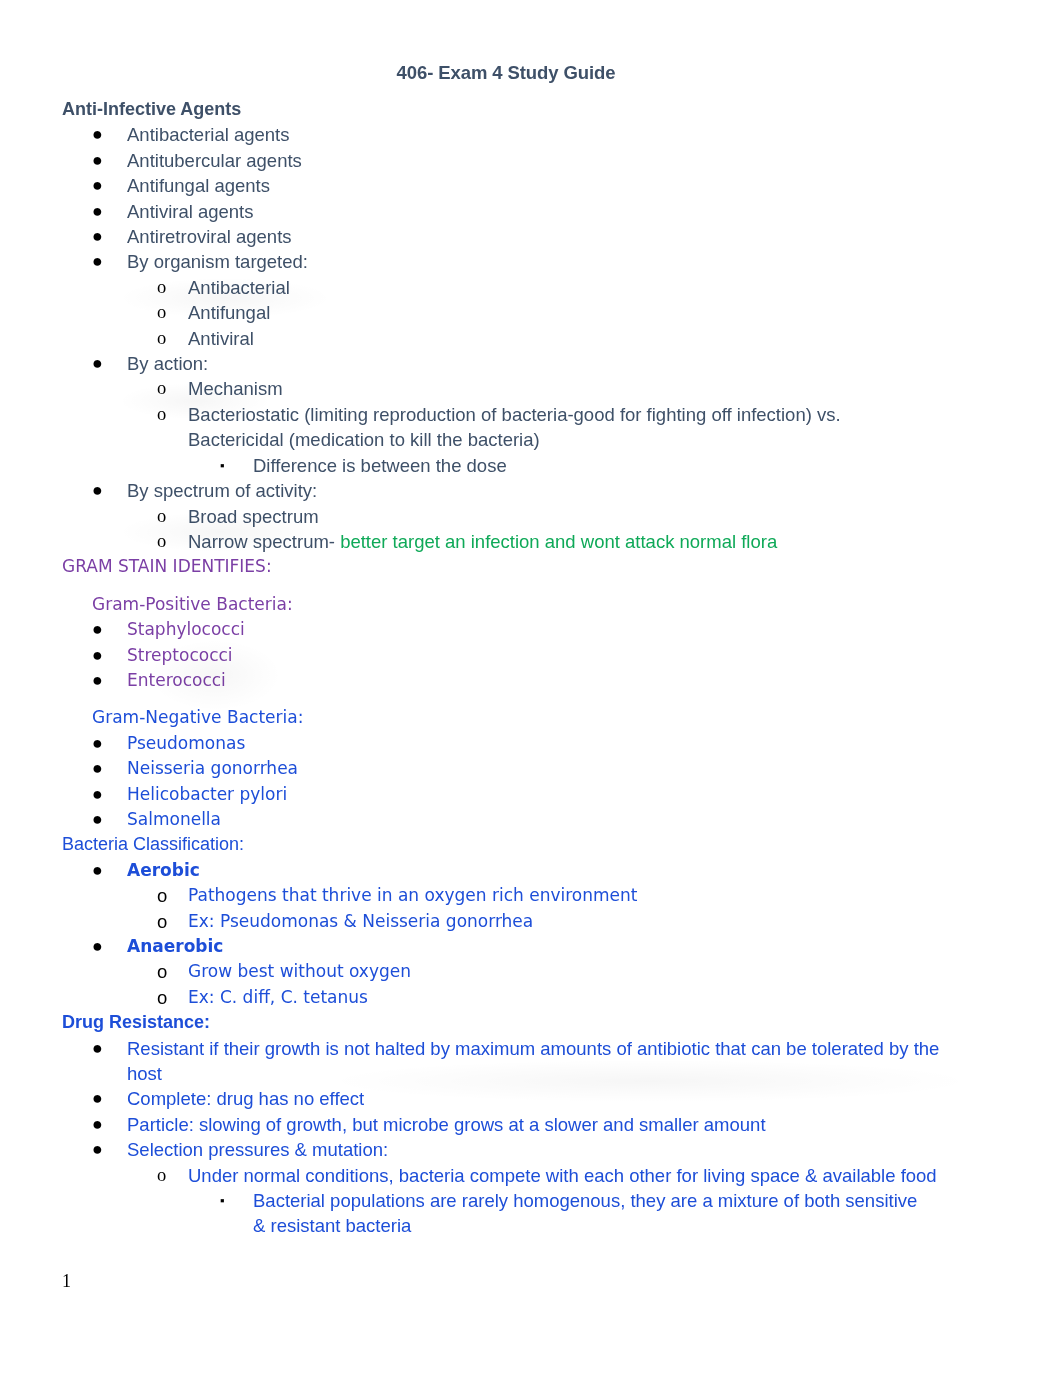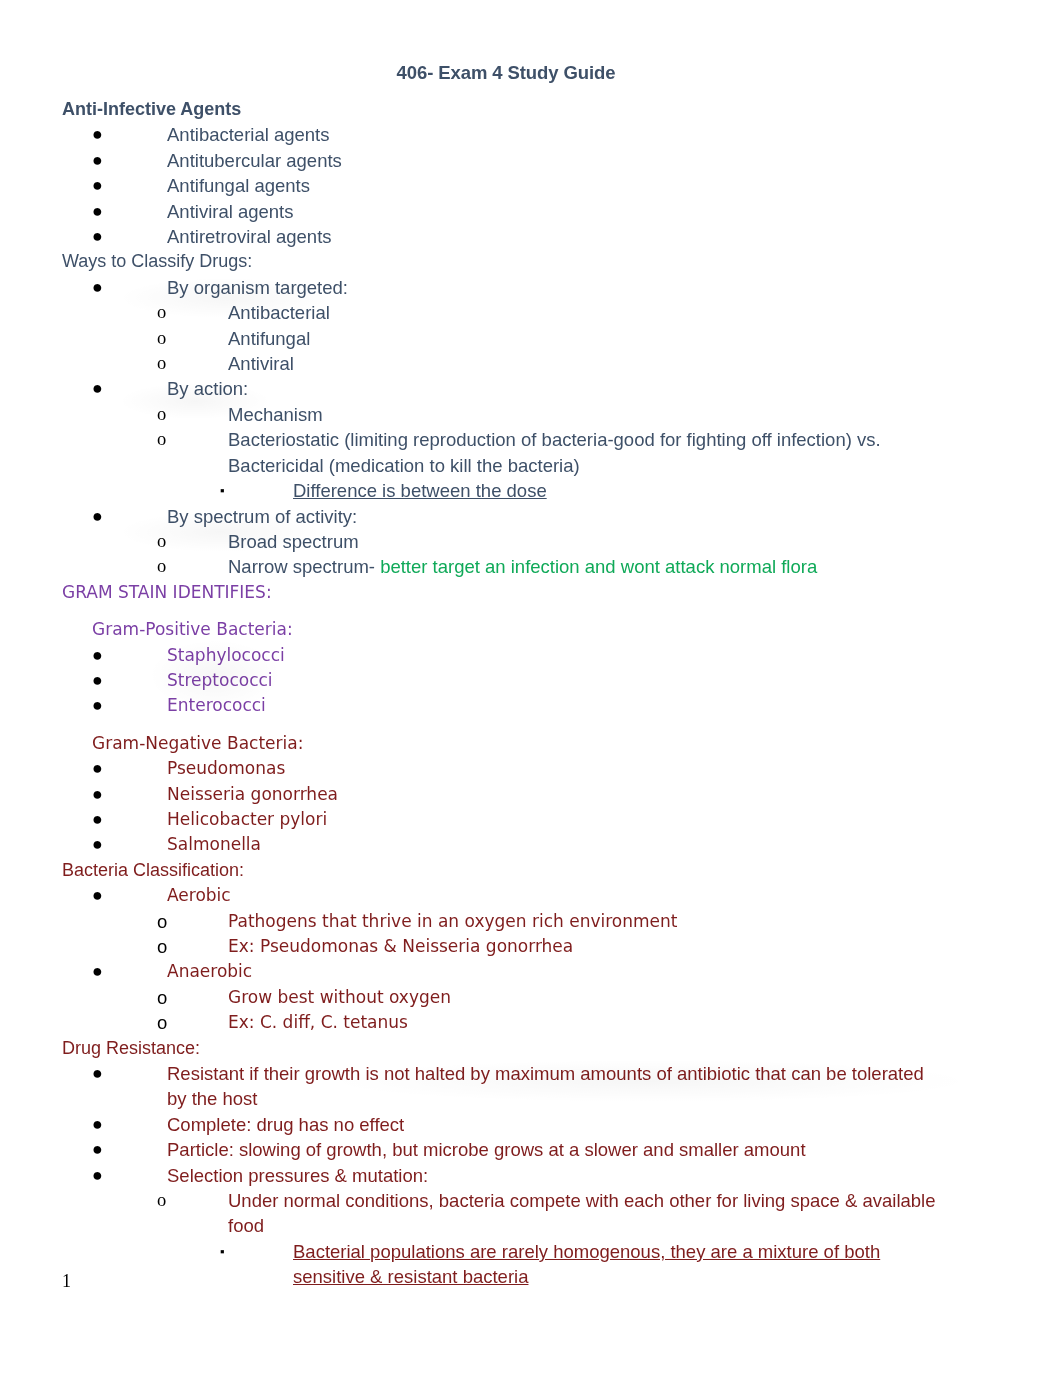--- a/index.html
+++ b/index.html
@@ -59,21 +59,20 @@
     line-height: 25.4px;
   }
   .item .marker {
     flex: 0 0 auto;
     text-align: left;
     color: #000000;
     user-select: none;
   }
   .item .txt {
     flex: 1 1 auto;
-    margin-left: 40px;
   }
 
   
   .b1 { margin-left: 30px; }
   .b1 .marker {
     width: 35px;
     font-size: 18px;
     line-height: 25.4px;
   }
   .b1 .txt { padding-right: 60px; }
@@ -88,25 +87,25 @@
   }
   .b2 .txt { padding-right: 60px; }
 
   
   .b3 { margin-left: 158px; }
   .b3 .marker {
     width: 33px;
     font-size: 13px;
     line-height: 25.4px;
   }
-  .b3 .txt { padding-right: 70px; text-decoration: underline; }
+  .b3 .txt { padding-right: 70px; }
   .c-green  { color: #0FA958; }
   .c-purple { color: #7B3FA5; }
-  .c-blue   { color: #7f1d1d; }
-  .bold     { font-weight: normal; }
+  .c-blue   { color: #1d4ed8; }
+  .bold     { font-weight: bold; }
 
   
   .alt-face {
     font-family: "DejaVu Sans", sans-serif;
     font-size: 17px;
     line-height: 25.4px;
   }
   .alt-face .marker { font-family: "Liberation Sans", sans-serif; }
 
   
@@ -155,21 +154,20 @@
   </div>
   <div class="item b1">
     <span class="marker">●</span>
     <span class="txt">Antiviral agents</span>
   </div>
   <div class="item b1">
     <span class="marker">●</span>
     <span class="txt">Antiretroviral agents</span>
   </div>
 
-  <div class="line lvl0">Ways to Classify Drugs:</div>
 
   <div class="item b1">
     <span class="marker">●</span>
     <span class="txt">By organism targeted:</span>
   </div>
   <div class="item b2">
     <span class="marker">o</span>
     <span class="txt">Antibacterial</span>
   </div>
   <div class="item b2">

